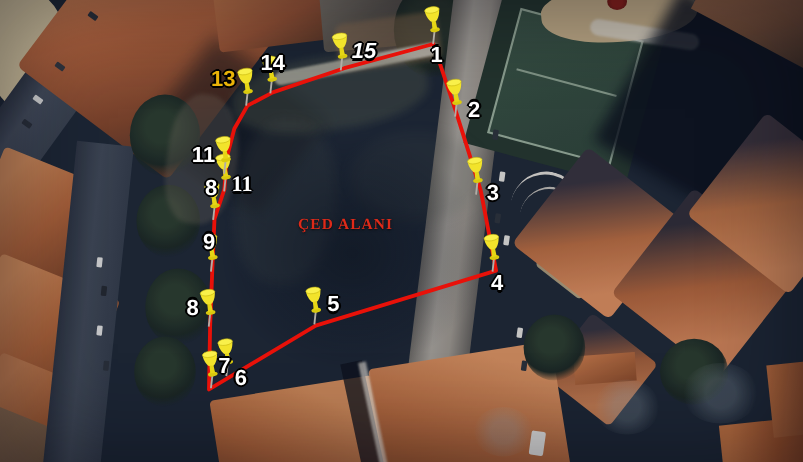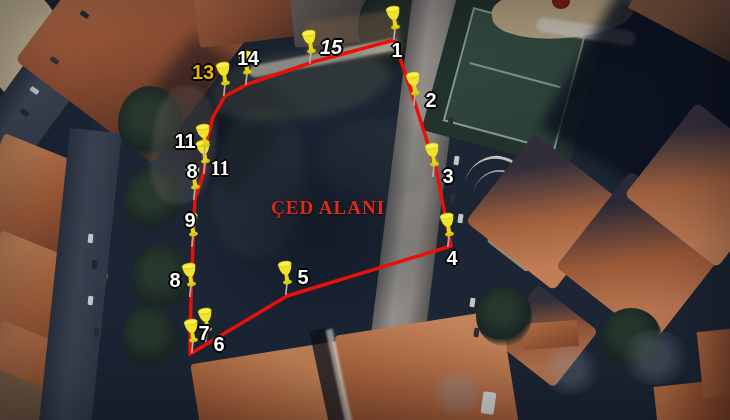--- a/index.html
+++ b/index.html
@@ -89,21 +89,21 @@
 
   .tint{position:absolute;inset:0;background:rgba(24,34,58,.10);box-shadow:inset 0 0 90px rgba(0,0,12,.45);}
 
   
   .overlay,.pins-layer,.labels-layer{position:absolute;inset:0;}
   .overlay svg{position:absolute;left:0;top:0;}
   .pin{position:absolute;width:26px;height:36px;}
   .pin-num{position:absolute;transform:translate(-50%,-50%);color:#fff;font-weight:bold;font-size:20px;line-height:1;
     text-shadow:-2px 0 0 #000,2px 0 0 #000,0 -2px 0 #000,0 2px 0 #000,-1px -1px 0 #000,1px 1px 0 #000,1px -1px 0 #000,-1px 1px 0 #000;}
   .area-label{position:absolute;left:271px;top:197px;font-family:"Liberation Serif",serif;font-weight:bold;
-    font-size:19px;letter-spacing:1px;white-space:nowrap;text-shadow:0 1px 2px rgba(0,0,0,.7);}
+    font-size:14px;letter-spacing:1px;white-space:nowrap;text-shadow:0 1px 2px rgba(0,0,0,.7);}
 </style>
 </head>
 <body>
 
 <div class="map">
   <div class="bgwrap">
     <div class="bg tan-tl"></div>
     <div class="bg road-tl"></div>
     <div class="bg roof-tl"></div>
     <div class="bg shadow-tl"></div>

